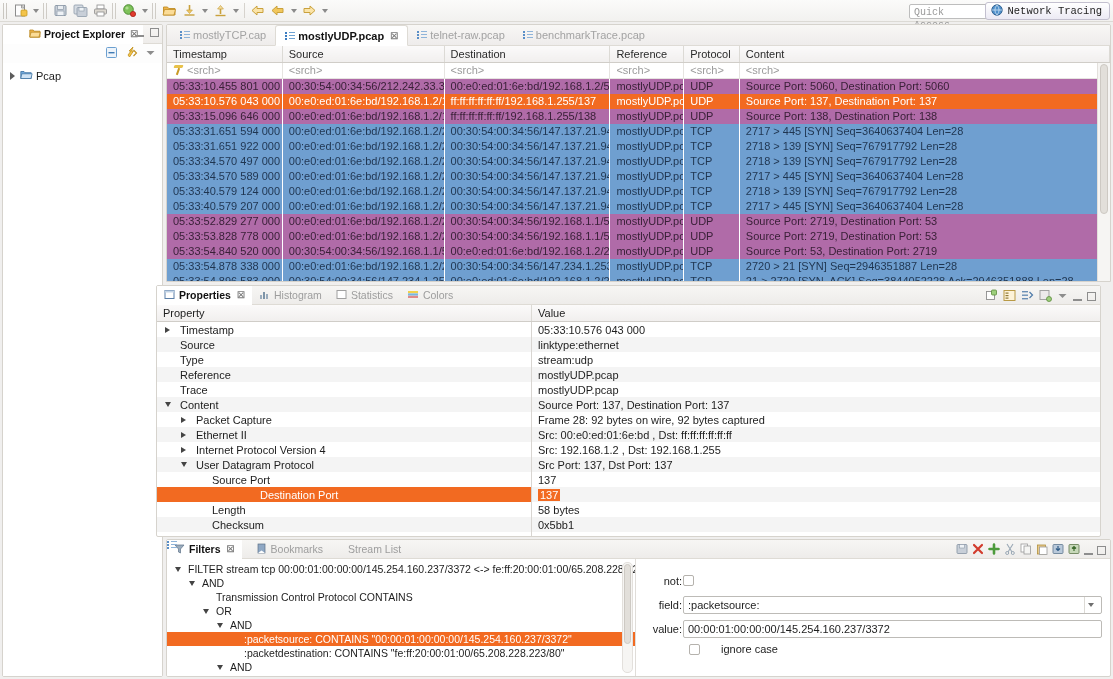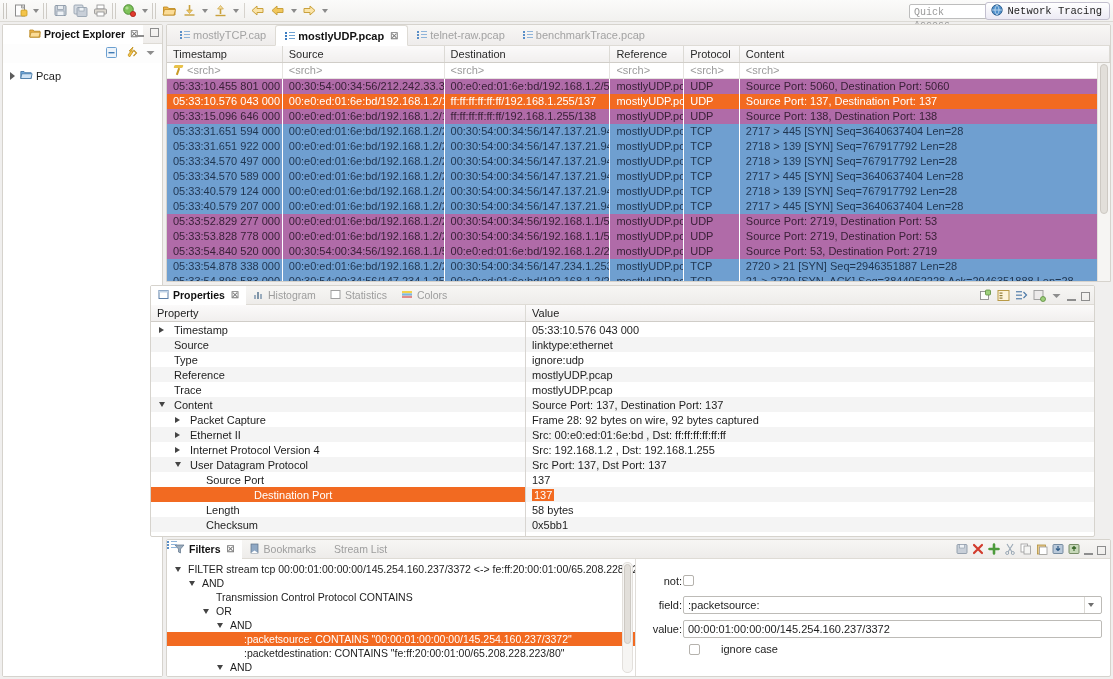--- a/index.html
+++ b/index.html
@@ -139,21 +139,21 @@
     background:#c99a25;transform:rotate(20deg);}
   .vscroll {
     position: absolute; right: 0; top: 0; width: 13px; bottom: 0;
     background: #f6f5f3; border-left: 1px solid #e3e0dc;
   }
   .vscroll .thumb { position:absolute; left:2px; right:2px; top:1px; height:150px;
     background:#e2dfda; border:1px solid #cdc9c3; border-radius:4px; }
 
   
   .props {
-    position: absolute; left: 150px; top: 285px; width: 945px; height: 252px;
+    position: absolute; left: 156px; top: 285px; width: 945px; height: 252px;
     background: #fff; border: 1px solid #d6d3cd; border-radius: 2px;
     display: flex; flex-direction: column; overflow: hidden;
   }
   .props-tabbar {
     height: 19px; display: flex; align-items: center; gap: 0;
     background: linear-gradient(to bottom,#f7f6f4,#eeecea);
     border-bottom: 1px solid #dedbd5; flex: none; position: relative;
   }
   .ptab { display:flex; align-items:center; gap:4px; padding: 0 7px; height:19px; font-size:10.5px; color:#9d9d9d;}
   .ptab.active { background:#fff; color:#111; font-weight:bold; }
@@ -179,21 +179,21 @@
 
   
   .filters {
     position: absolute; left: 166px; top: 539px; width: 945px; height: 138px;
     background: #fff; border: 1px solid #d6d3cd; border-radius: 2px;
     display: flex; flex-direction: column; overflow: hidden;
   }
   .filters-tabbar {
     height: 19px; display:flex; align-items:center;
     background: linear-gradient(to bottom,#f7f6f4,#eeecea);
-    border-bottom: 1px solid #dedbd5; flex:none; position:relative;
+    border-bottom: 1px solid #dedbd5; flex:none; position:relative;gap:7px;
   }
   .filters-ctrl { position:absolute; right:4px; top:3px; display:flex; gap:4px; align-items:center;}
   .filters-body { flex:1; display:flex; overflow:hidden; }
   .ftree { width: 469px; position:relative; background:#fff; padding-top:3px; overflow:hidden;
     border-right:1px solid #e0ddd9;}
   .frow { display:flex; align-items:center; height:14px; font-size:10.5px; white-space:nowrap; }
   .frow.sel { background:#f26a21; color:#fff; }
   .ftw { width:9px;height:9px;display:flex;align-items:center;justify-content:center;flex:none;}
   .ftw.open::after { content:""; border-left:3.5px solid transparent; border-right:3.5px solid transparent;
     border-top:5px solid #444; }
@@ -662,21 +662,21 @@
             <span>linktype:ethernet</span>
           </div>
         </div>
         <div class="prow">
           <div class="pname">
             <span style="width: 6px; flex: 0 0 auto;"></span>
             <span class="ptw "></span>
             <span style="margin-left: 8px;">Type</span>
           </div>
           <div class="pvalwrap">
-            <span>ignore:udp</span>
+            <span>stream:udp</span>
           </div>
         </div>
         <div class="prow">
           <div class="pname">
             <span style="width: 6px; flex: 0 0 auto;"></span>
             <span class="ptw "></span>
             <span style="margin-left: 8px;">Reference</span>
           </div>
           <div class="pvalwrap">
             <span>mostlyUDP.pcap</span>

